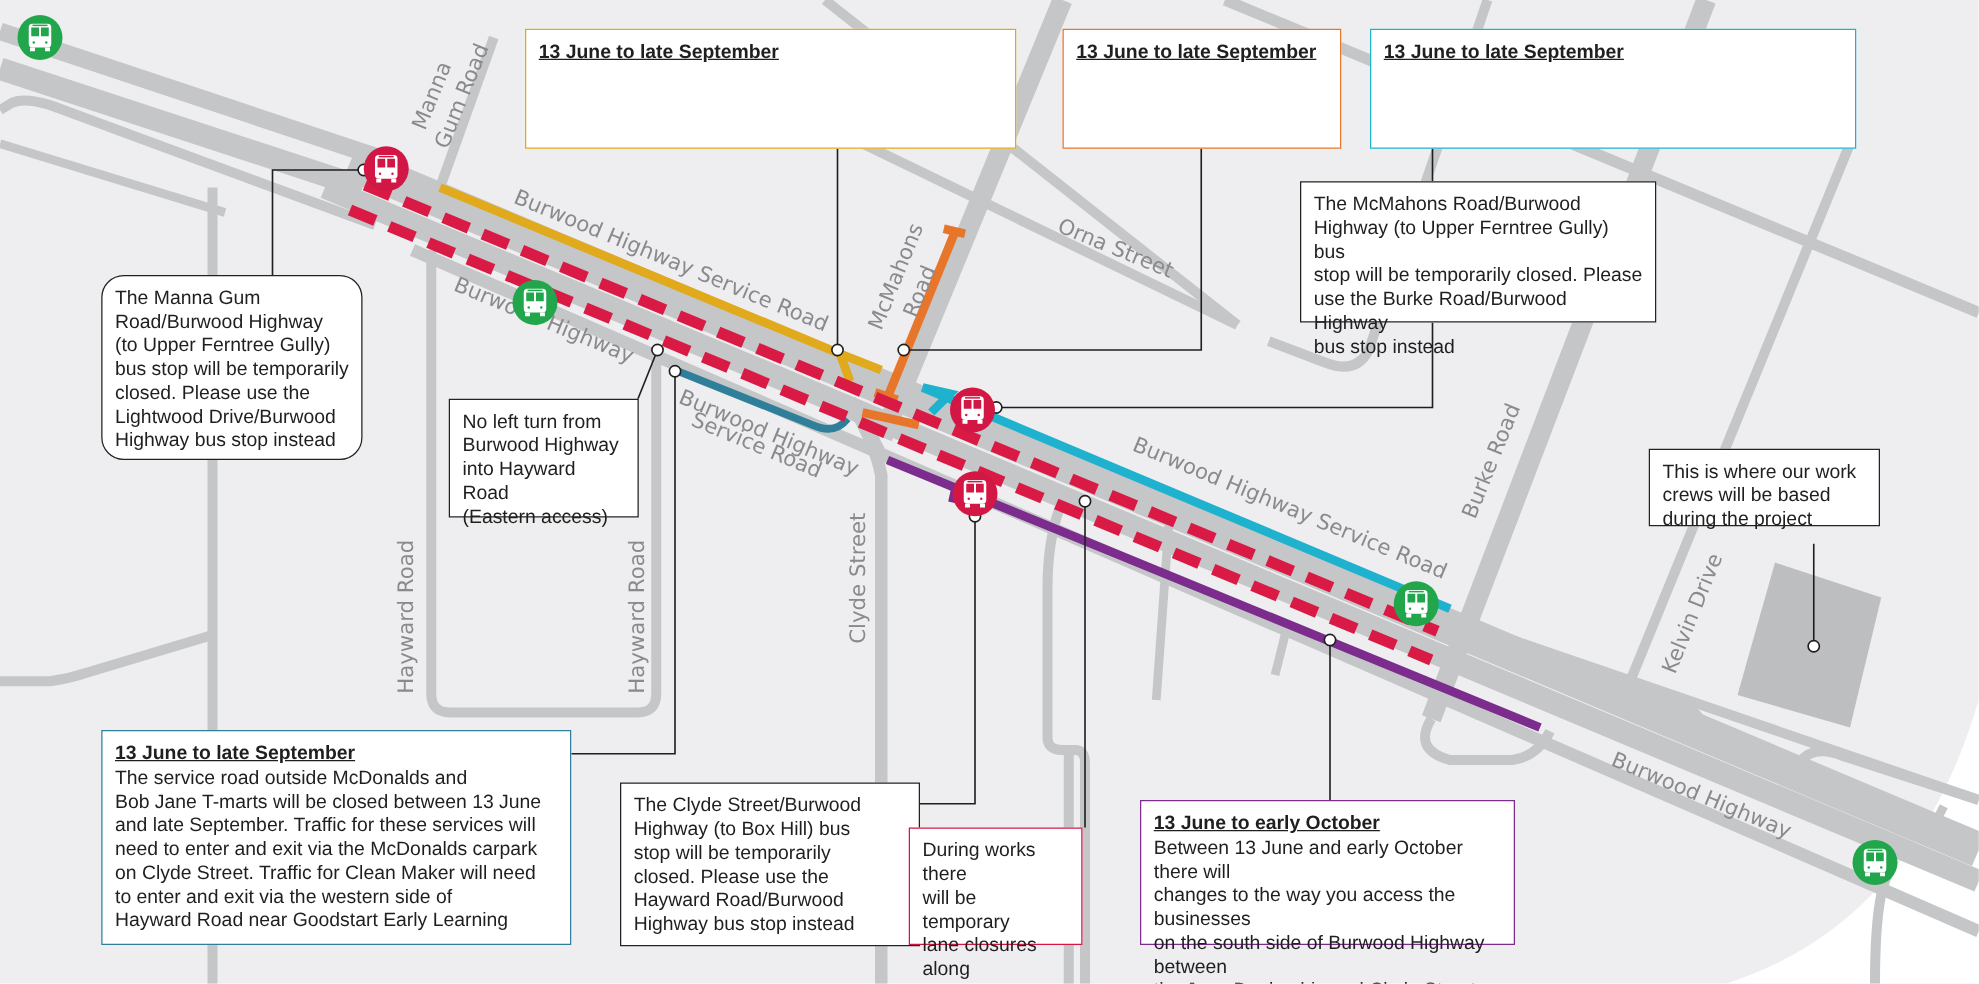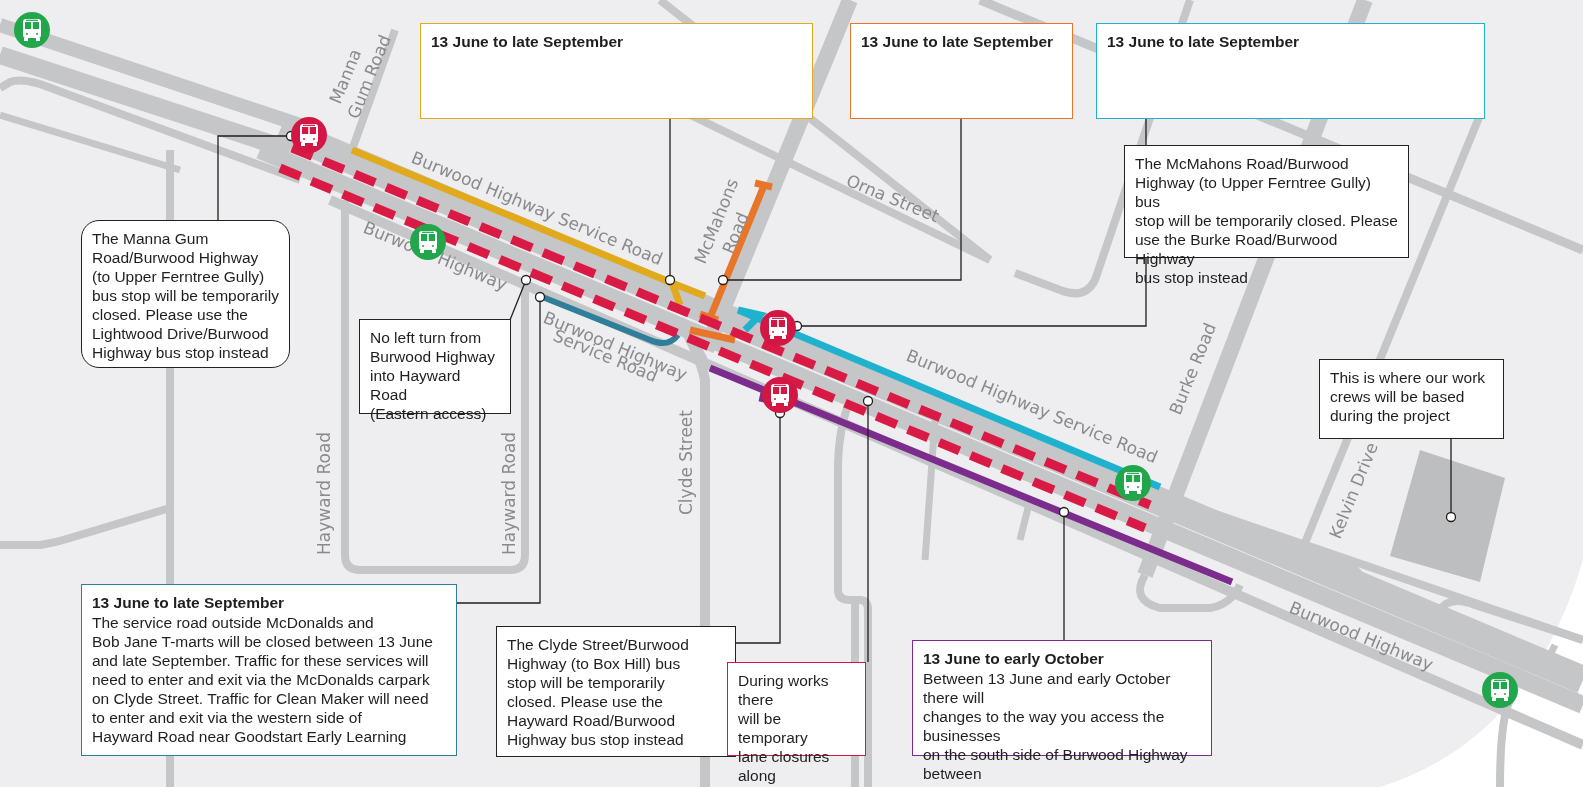--- a/index.html
+++ b/index.html
@@ -6,21 +6,21 @@
   body { width: 1583px; height: 787px; position: relative; overflow: hidden;
          font-family: "Liberation Sans", "DejaVu Sans", sans-serif; }
   #map { position: absolute; left: 0; top: 0; width: 1583px; height: 787px; }
   .road-label { font-family: "DejaVu Sans", sans-serif; fill: #8a8a8e; font-size: 17px; }
   .callout {
     position: absolute; background: #ffffff; box-sizing: border-box;
     padding: 8px 10px 6px 10px; color: #1f1f1f;
     font-family: "Liberation Sans", sans-serif; font-size: 15.5px; line-height: 19px;
     border: 1.3px solid #222222;
   }
-  .callout .ttl { font-weight: bold; display: block; margin-bottom: 1px; }
+  .callout .ttl { font-weight: bold; display: block; margin-bottom: 1px; text-decoration: underline; }
   .callout .body { white-space: pre-line; display: block; }
   .bus { cursor: pointer; }
 </style>
 </head>
 <body>
 
 <svg id="map" viewBox="0 0 1583 787" xmlns="http://www.w3.org/2000/svg">
   <defs>
     <g id="bus-glyph">
       <rect x="-9" y="-11" width="18" height="19" rx="3" fill="#ffffff"></rect>
@@ -188,21 +188,21 @@
 </div>
 
 <div class="callout" style="left:850px; top:23px; width:223px; height:96px; border-color:#e8762a;">
   <span class="ttl">13 June to late September</span>
 </div>
 
 <div class="callout" style="left:1096px; top:23px; width:389px; height:96px; border-color:#1fb2cf;">
   <span class="ttl">13 June to late September</span>
 </div>
 
-<div class="callout" style="left:1124px; top:145px; width:285px; height:113px;">
+<div class="callout" style="left:1040px; top:145px; width:285px; height:113px;">
   <span class="body">The McMahons Road/Burwood
 Highway (to Upper Ferntree Gully) bus
 stop will be temporarily closed. Please
 use the Burke Road/Burwood Highway
 bus stop instead</span>
 </div>
 
 <div class="callout" style="left:81px; top:220px; width:209px; height:148px;border-radius:18px;">
   <span class="body">The Manna Gum
 Road/Burwood Highway
@@ -248,17 +248,17 @@
 </div>
 
 <div class="callout" style="left:912px; top:640px; width:300px; height:116px; border-color:#7b2c8c;">
   <span class="ttl">13 June to early October</span>
   <span class="body">Between 13 June and early October there will
 changes to the way you access the businesses
 on the south side of Burwood Highway between
 the Jeep Dealership and Clyde Street</span>
 </div>
 
-<div class="callout" style="left:1319px; top:359px; width:185px; height:80px;">
+<div class="callout" style="left:1319px; top:359px; width:185px; height:62px;">
   <span class="body">This is where our work
 crews will be based
 during the project</span>
 </div>
 
 </body></html>

